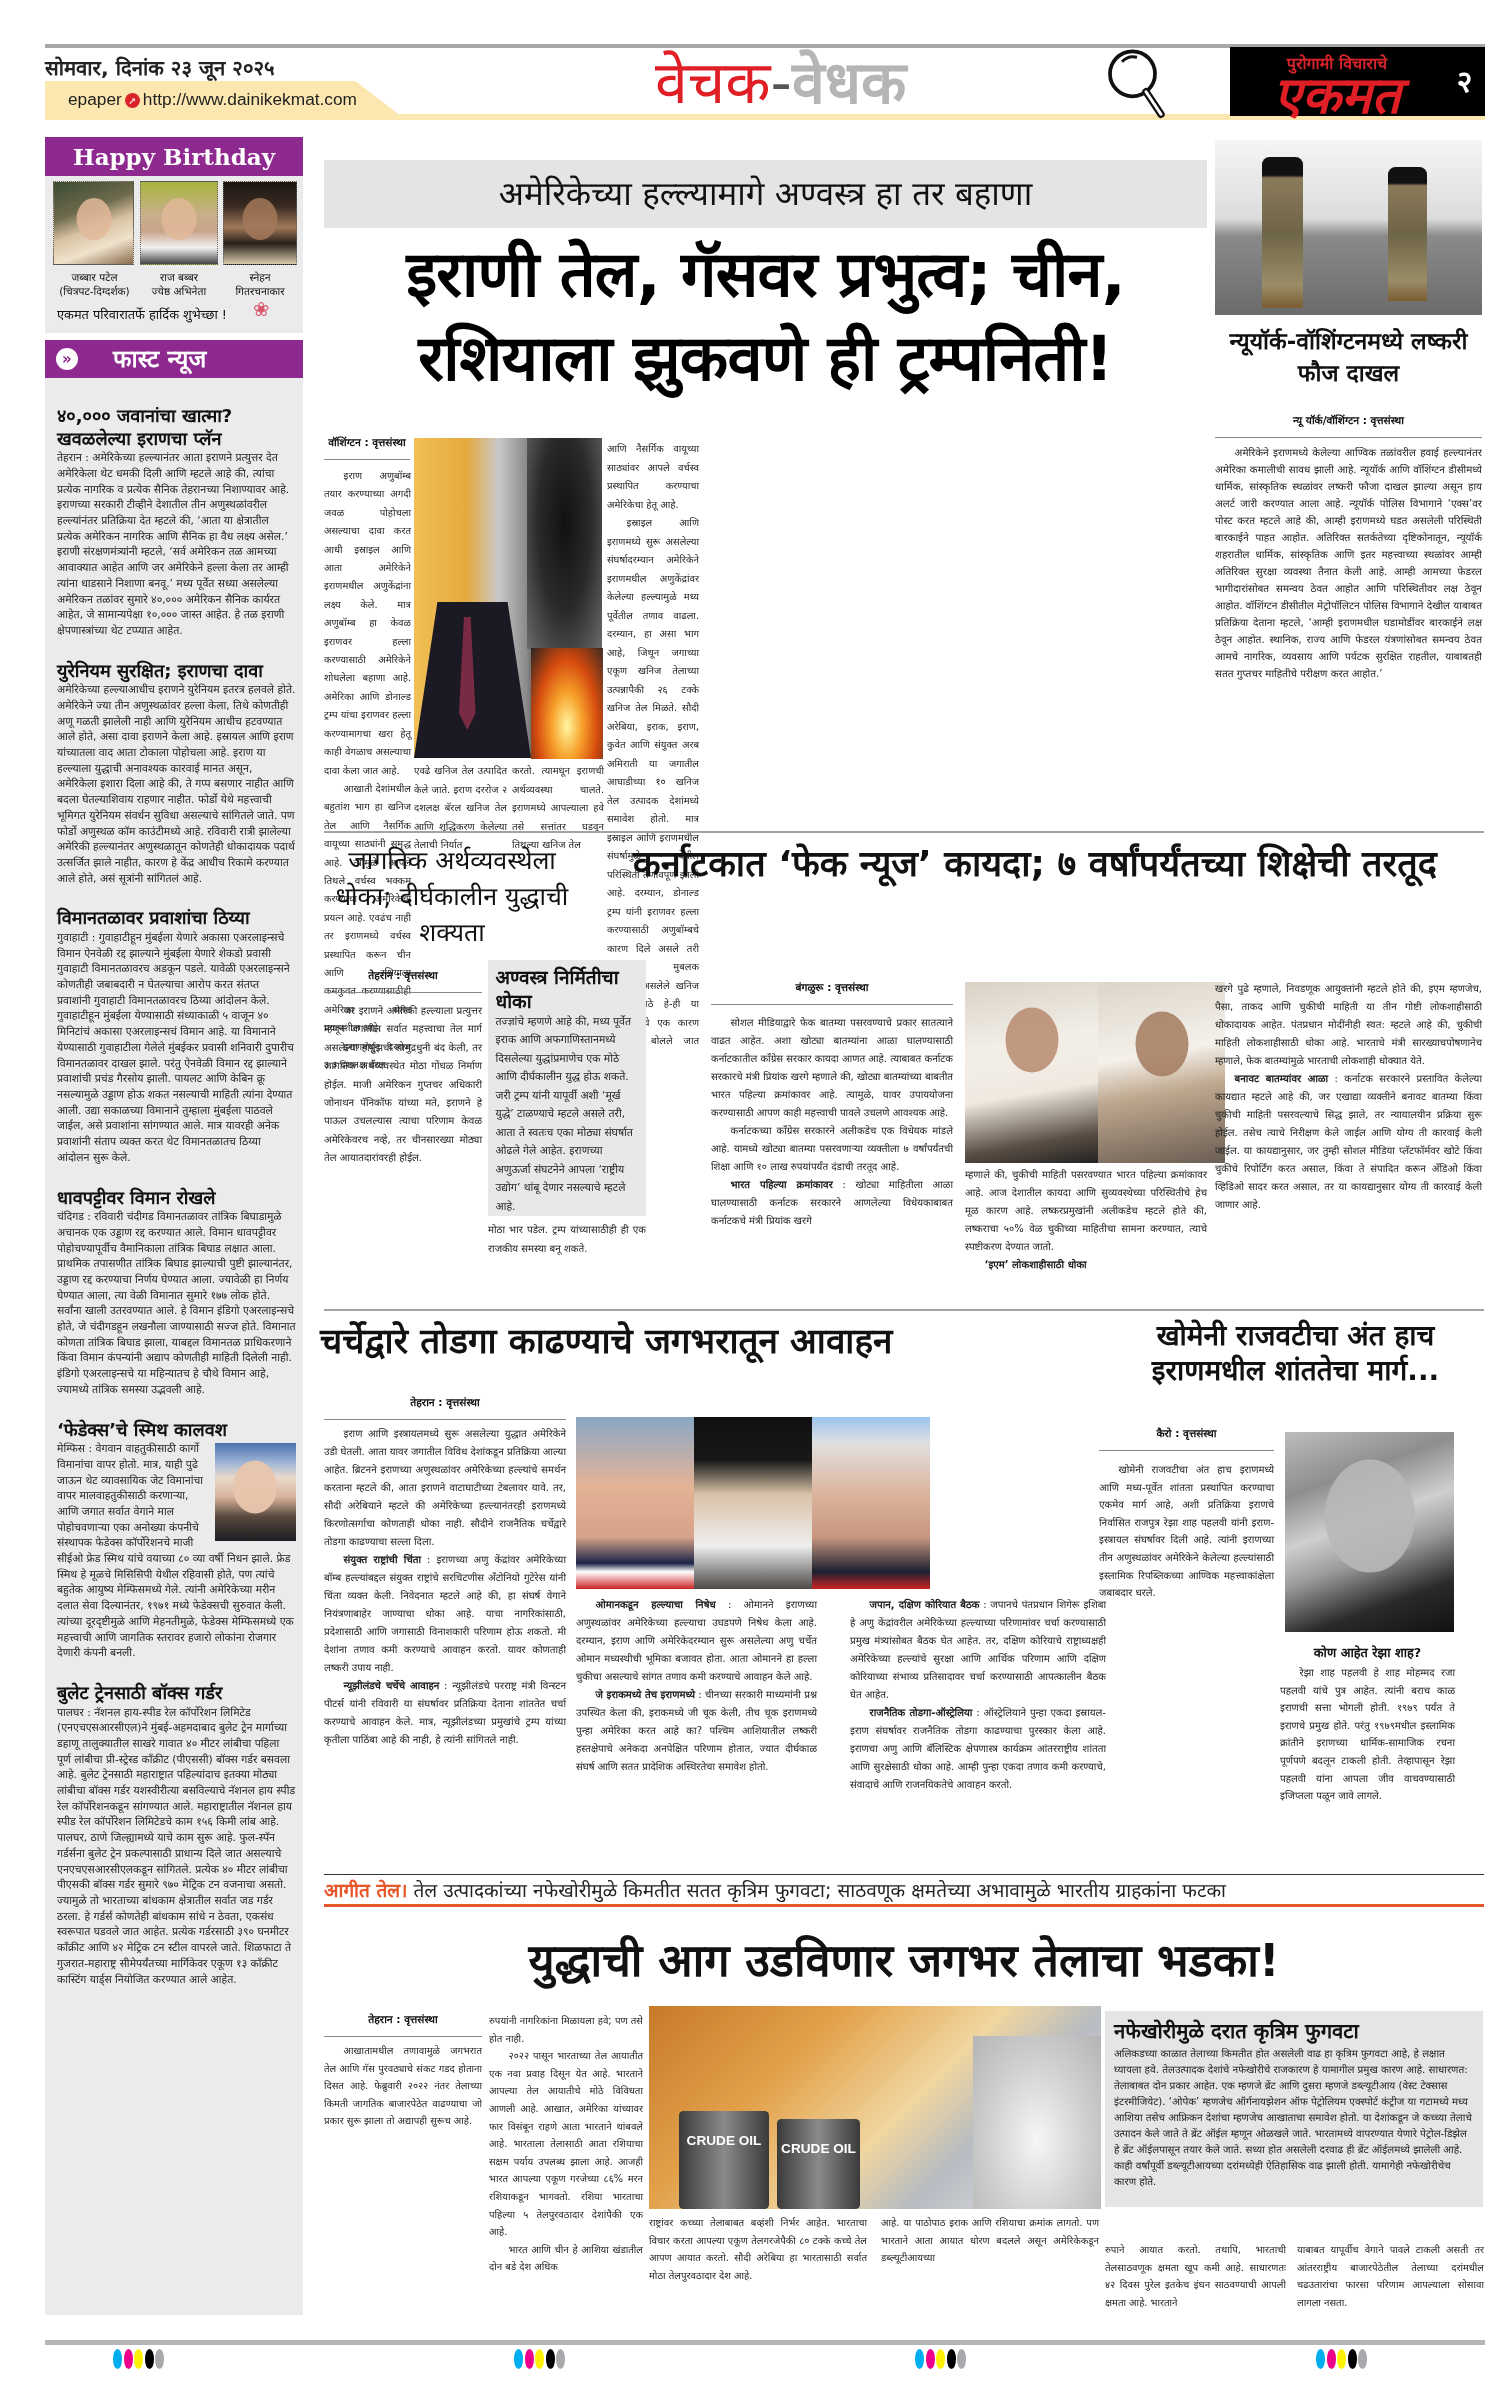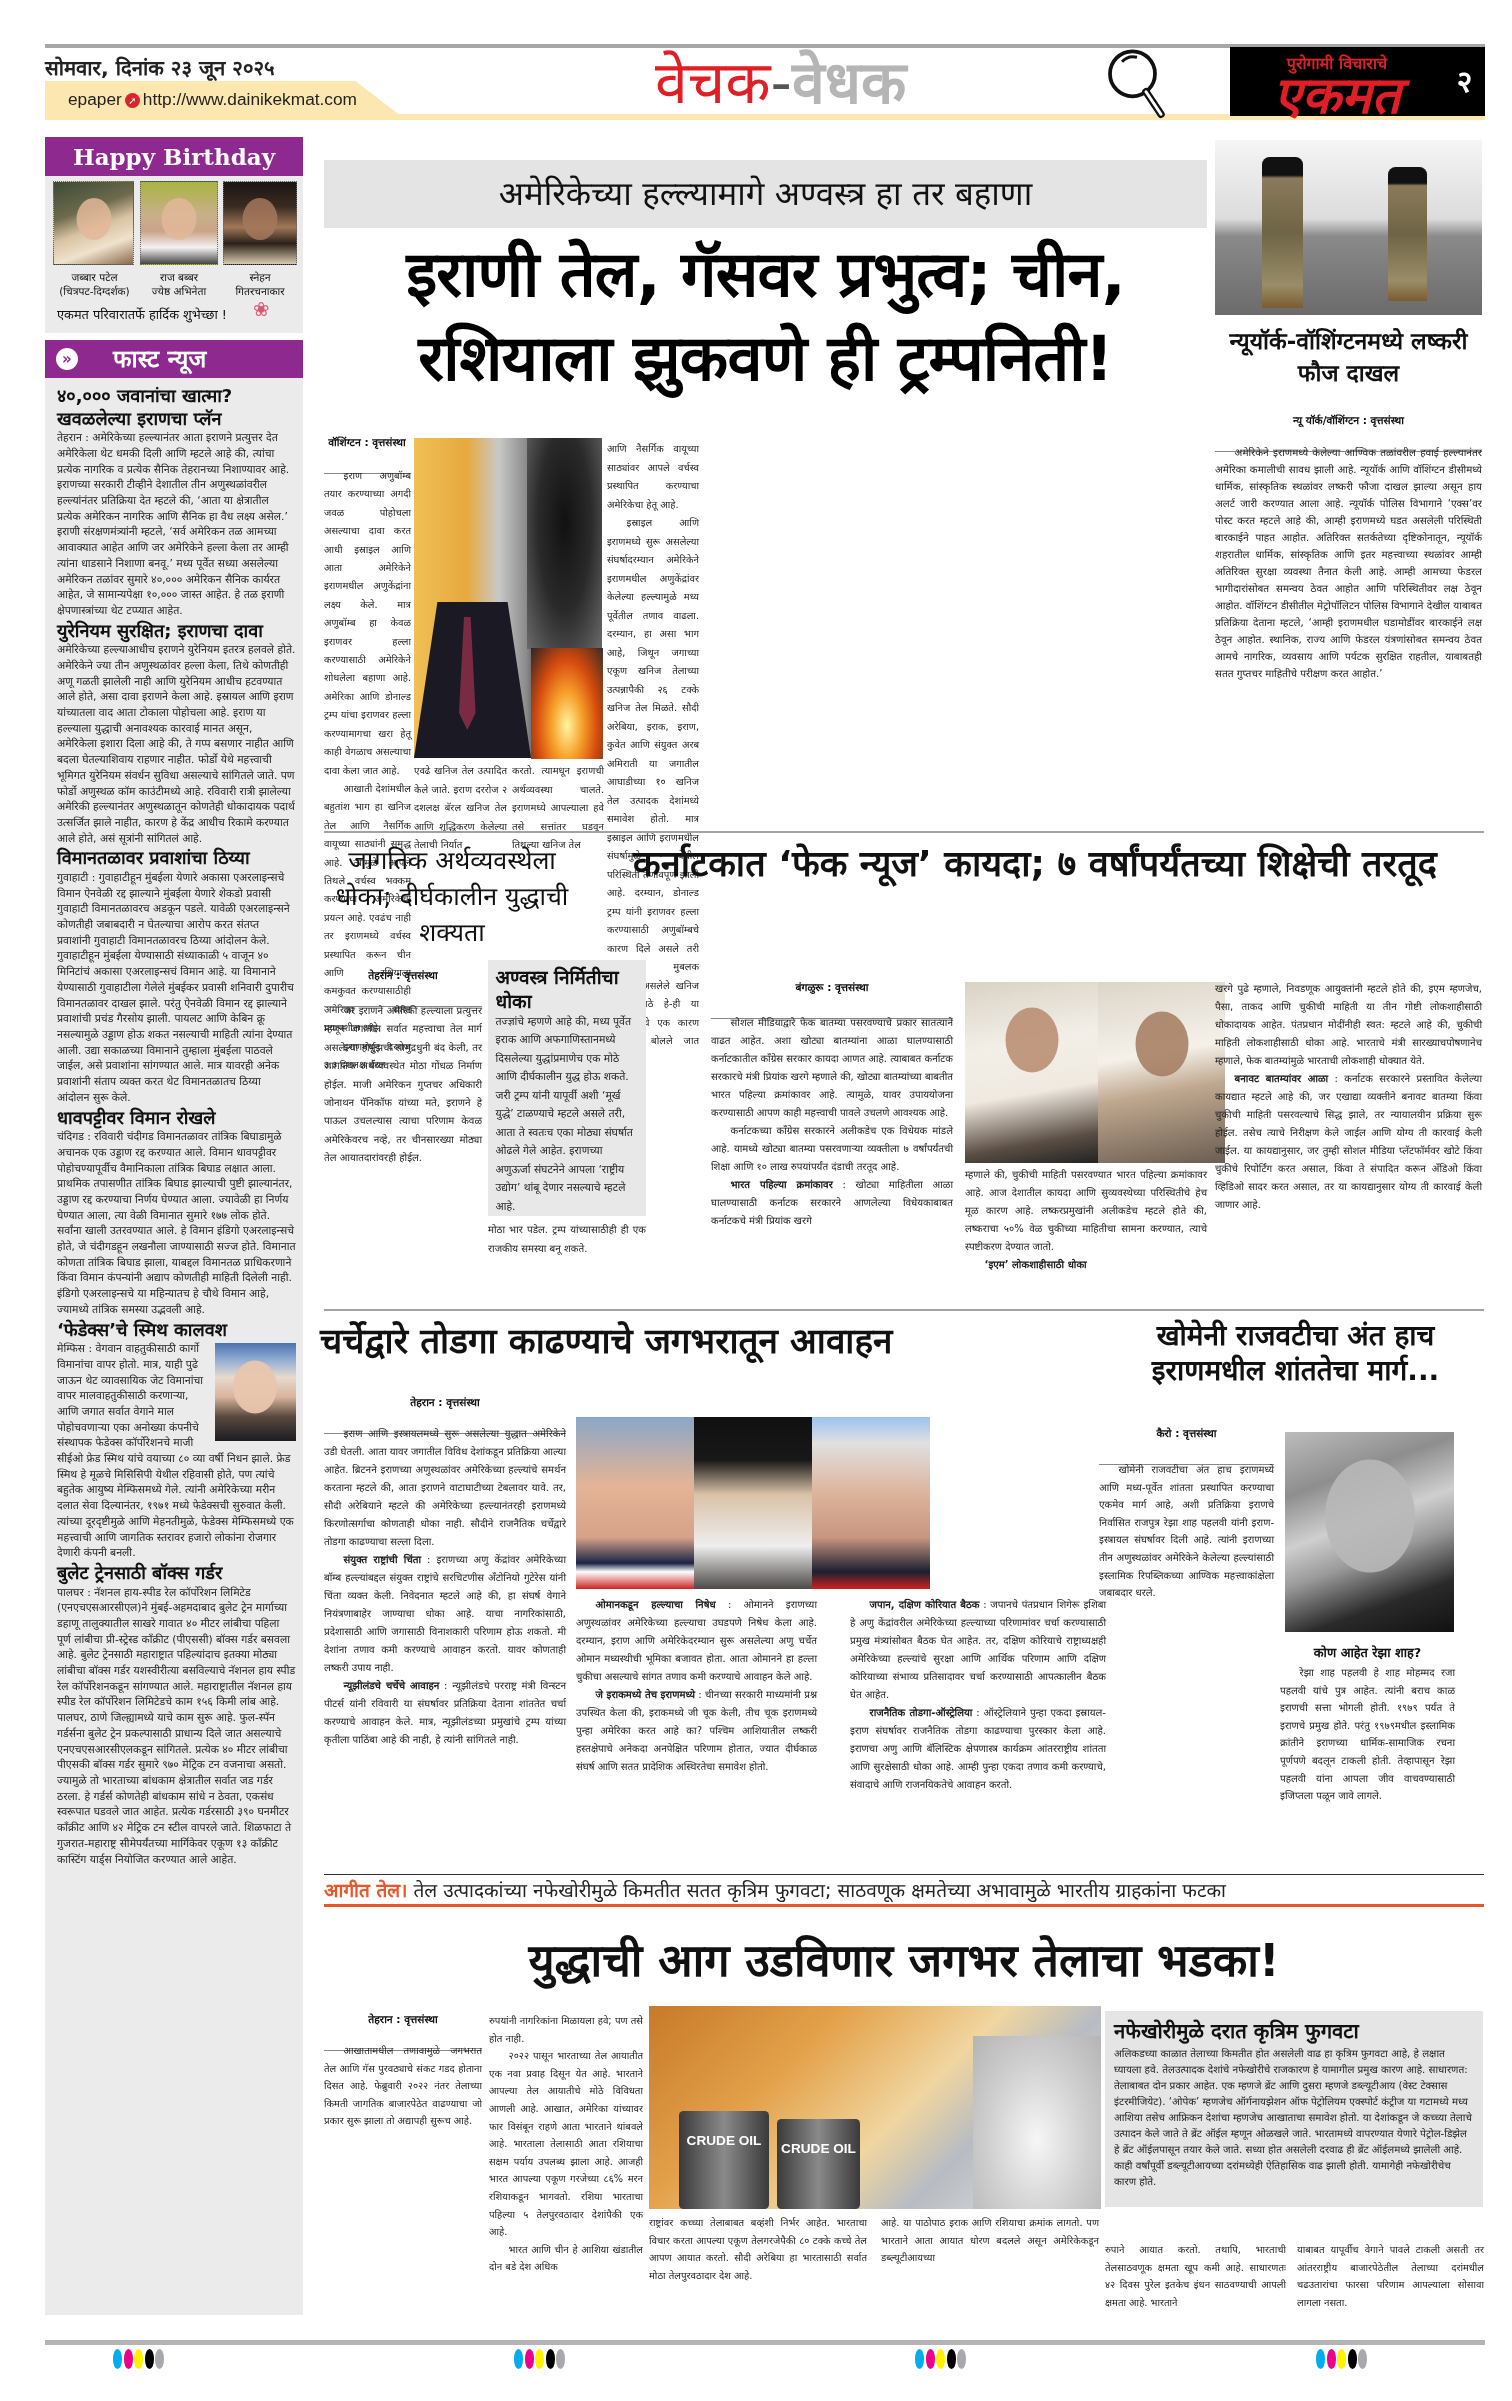--- a/index.html
+++ b/index.html
@@ -28,29 +28,29 @@
 .ph2{left:140px;top:181px;width:78px;height:84px;background:linear-gradient(180deg,#a9b440 0%,#c8b08a 40%,#c9a48a 60%,#f2f2f2 80%,#444 100%)}
 .ph3{left:223px;top:181px;width:74px;height:84px;background:linear-gradient(180deg,#1a1613 0%,#3a2b22 30%,#a07858 55%,#2a2018 75%,#d8cbb0 100%)}
 .face{position:absolute;left:50%;top:45%;width:35px;height:42px;border-radius:50%;transform:translate(-50%,-50%);background:#e2b899;opacity:.85}
 .hb-cap{position:absolute;font-size:10.5px;text-align:center;line-height:13.6px;color:#111}
 .hb-wish{left:57px;top:305px;font-size:12.8px;color:#111}
 .flower{left:253px;top:298px;font-size:19.6px;color:#d9566c}
 .fn-head{left:45px;top:340px;width:258px;height:38px;background:#8e2a8f;color:#fff;font-size:24px;font-weight:bold;line-height:38px}
 .fn-icon{position:absolute;left:10.5px;top:7.5px;width:22.6px;height:22.6px;border-radius:50%;background:#fff;color:#8e2a8f;font-size:15px;text-align:center;line-height:22.6px;font-weight:bold}
 .fn-title{position:absolute;left:68px;top:0}
 .fn-body{left:45px;top:378px;width:258px;height:1937px;background:#ebebeb;padding:6px 7.5px 0 12px}
-.fn-h{font-size:18px;font-weight:bold;line-height:22.6px;color:#111;margin-top:1px}
+.fn-h{font-size:18px;font-weight:bold;line-height:22.6px;color:#111;margin-top:21px}
 .fn-p{font-size:10.7px;line-height:15.7px;color:#222;text-align:left}
 .fedex-img{float:right;width:81px;height:98px;margin:1.5px 0 3px 6px;background:linear-gradient(180deg,#4a72b0 0%,#9fb5d6 20%,#e7dacd 35%,#d8b49c 55%,#5a4a3e 75%,#1c1c22 100%);position:relative}
 .fedex-img .face{width:44px;height:53px;top:45%;background:#e8c6ad;opacity:.95}
 
 
 .kicker{left:324px;top:160px;width:883px;height:68px;background:#e4e4e4;font-size:33px;font-weight:normal;text-align:center;line-height:68px;color:#111}
 .headline{left:324px;top:233px;width:883px;font-size:63px;font-weight:bold;line-height:84px;text-align:center;color:#000;letter-spacing:-0.8px}
-.dateline{font-size:10.5px;font-weight:bold;text-align:center;border-bottom:1.5px solid #888;padding-bottom:24px;color:#111}
+.dateline{font-size:10.5px;font-weight:bold;text-align:center;border-bottom:1.5px solid #888;padding-bottom:10px;color:#111}
 .col-text{font-size:10.7px;line-height:18.5px;color:#222;text-align:justify}
 .col-text p{text-indent:19.6px}
 .hrule{position:absolute;height:2.3px;background:#a3a3a3}
 .mainpic{left:414px;top:438px;width:188px;height:320px;background:linear-gradient(90deg,#f0c056 0%,#e6a93e 28%,#c9c9c9 45%,#8a8a8a 60%,#222 70%,#3a2a22 80%,#e65a16 90%,#f7b13c 100%)}
 .suit{left:414px;top:602px;width:117px;height:156px;background:#1b1a24;clip-path:polygon(20% 0,80% 0,100% 100%,0 100%)}
 .tie{left:459px;top:617px;width:16.6px;height:113px;background:#7a2b44;clip-path:polygon(30% 0,70% 0,100% 85%,50% 100%,0 85%)}
 .fire{left:531px;top:648px;width:72px;height:111px;background:radial-gradient(ellipse at 50% 70%,#fff6a0 0%,#f7a12b 30%,#d54b0e 60%,rgba(40,30,30,.9) 100%)}
 .smoke{left:527px;top:438px;width:75px;height:211px;background:radial-gradient(ellipse at 50% 40%,#111 0%,#2a2a2a 50%,#6a6a6a 100%)}
 
 .right-img{left:1215px;top:140px;width:267px;height:175px;background:linear-gradient(180deg,#f5f5f5 0%,#dcdcdc 45%,#8a8a8a 55%,#6b6b6b 100%)}

